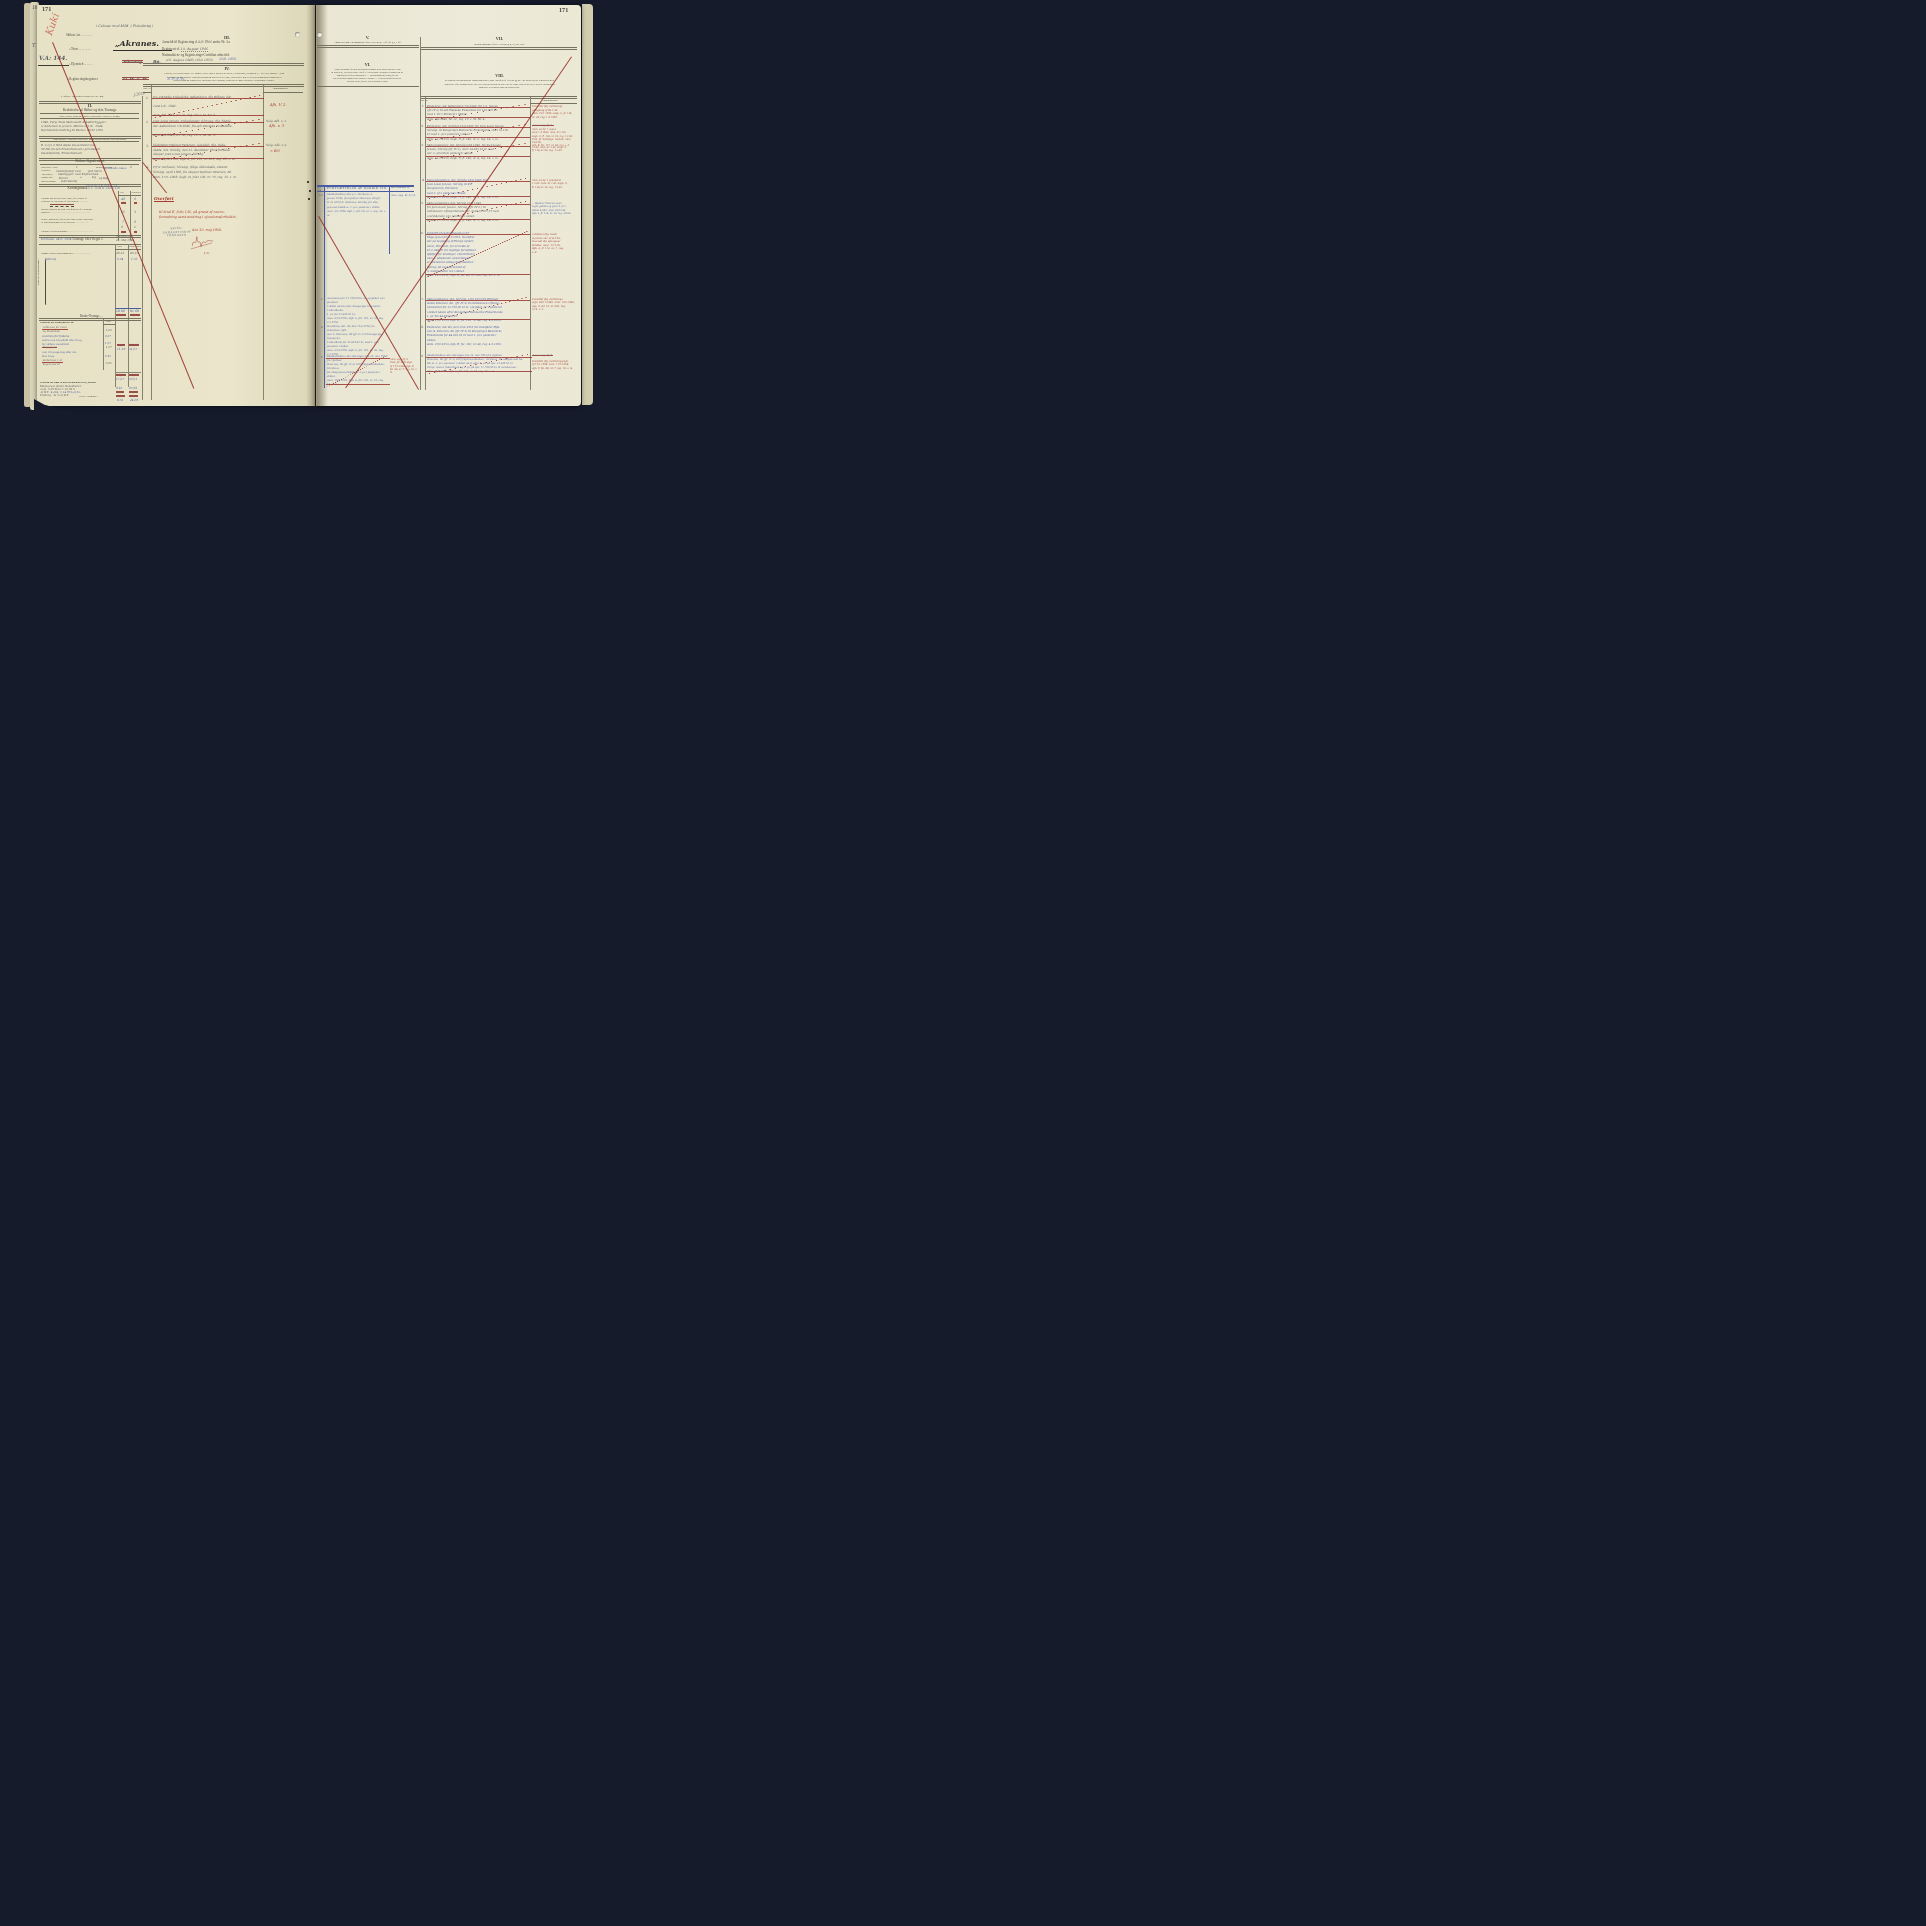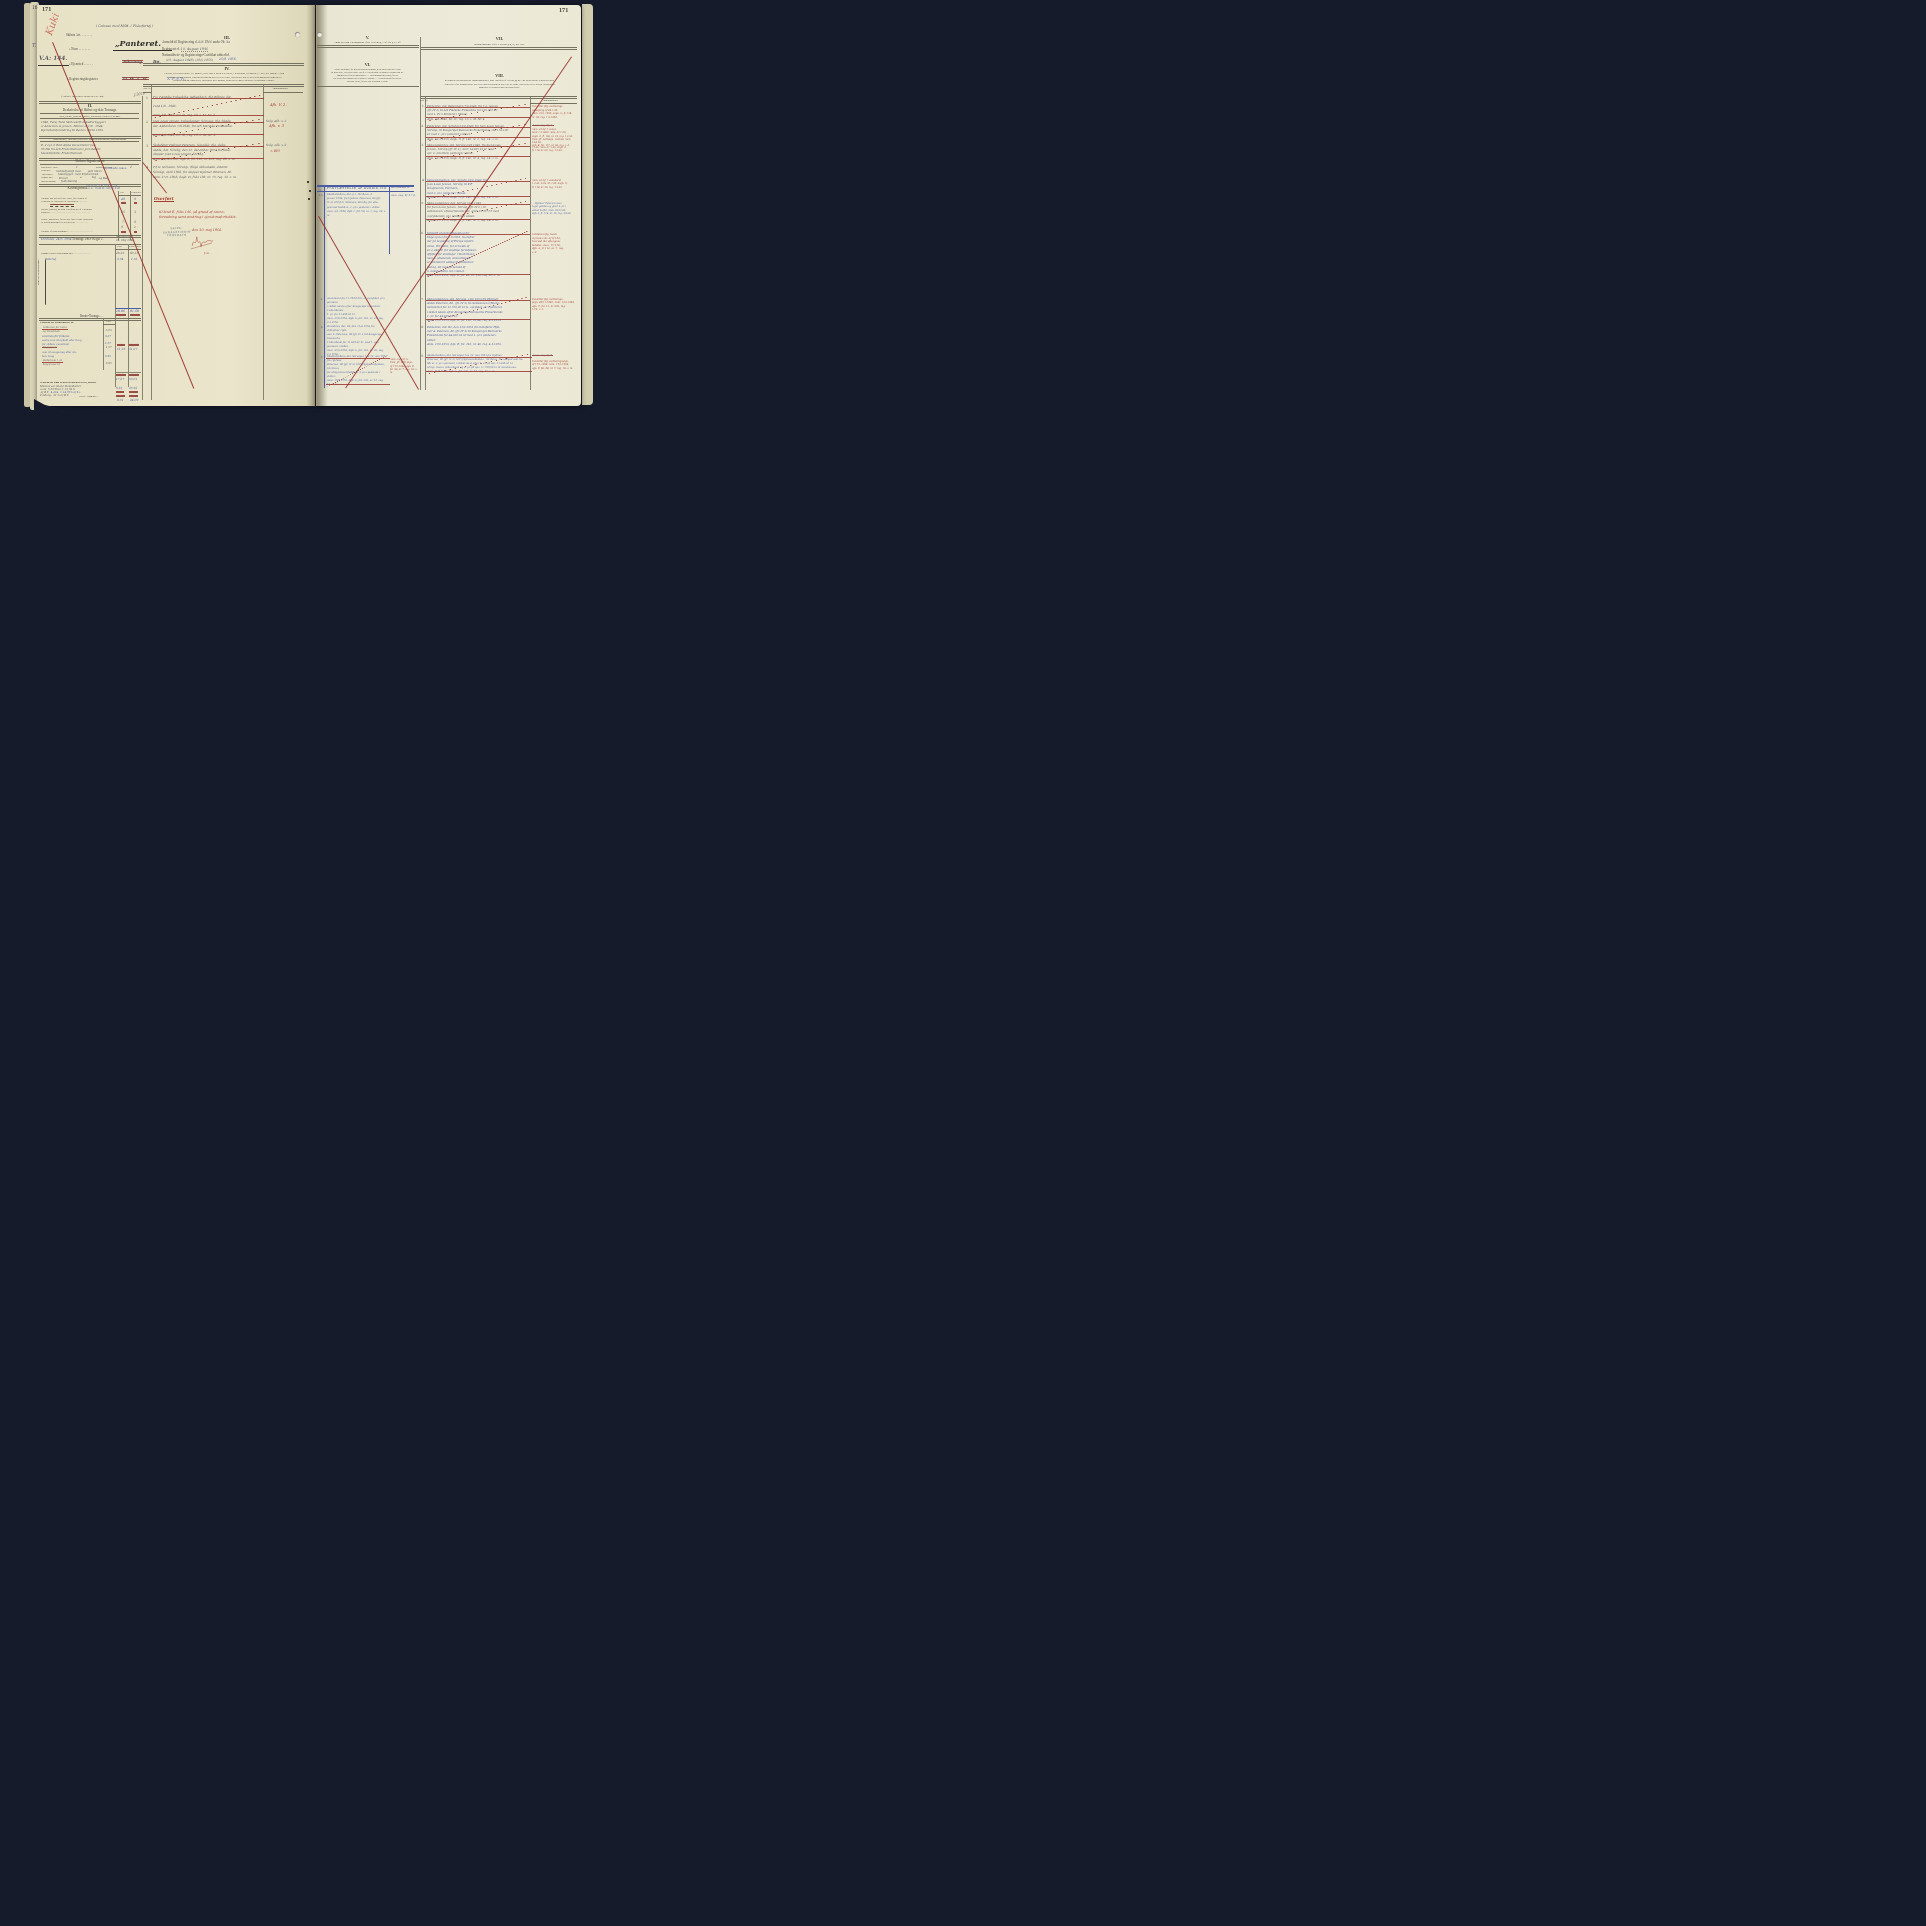--- a/index.html
+++ b/index.html
@@ -72,21 +72,21 @@
   <div class="abs p" style="left:32px;top:3.9px;font-size:5.4px;">16</div>
   <div class="abs pb" style="left:42px;top:5.4px;font-size:6.2px;">171</div>
   <div class="abs h" style="left:43px;top:33px;font-size:10px;color:rgba(199,92,80,.8);transform:rotate(-70deg);transform-origin:left top;">Kuki</div>
   <div class="abs h" style="left:32px;top:42px;font-size:5px;">T.</div>
   <div class="abs h" style="left:39px;top:55px;font-size:5.8px;font-weight:bold;">V.A: 144.</div>
   <div class="abs" style="left:38px;top:65px;width:31px;height:1.2px;background:#3c3b35;"></div>
 
   <div class="abs p" style="left:66px;top:33px;font-size:3.1px;">Skibets Art  . . . . . . . .</div>
   <div class="abs h" style="left:96px;top:24px;font-size:3.3px;width:96px;">i Galease med M/M. ( Fiskefartøj )</div>
   <div class="abs p" style="left:69px;top:47px;font-size:3.1px;">»    Navn . . . . . . . .</div>
-  <div class="abs h" style="left:115px;top:38px;font-size:8px;font-weight:bold;color:#2f2e29;">„Panteret.</div>
+  <div class="abs h" style="left:115px;top:38px;font-size:8px;font-weight:bold;color:#2f2e29;">„Akranes.</div>
   <div class="abs" style="left:113px;top:50px;width:59px;height:1.3px;background:#2f2e29;"></div>
   <div class="abs p" style="left:69px;top:62px;font-size:3.1px;">»    Hjemsted  . . . . . .</div>
   <div class="abs h st2" style="left:122px;top:59px;font-size:4.2px;font-weight:bold;padding:0 1.2px;">Sörvaag</div>
   <div class="abs h" style="left:153px;top:59px;font-size:4.2px;font-weight:bold;">Bø.</div>
   <div class="abs p" style="left:67px;top:77px;font-size:3.1px;">»    Registreringsbogstaver</div>
   <div class="abs h st2" style="left:122px;top:76px;font-size:4.2px;font-weight:bold;padding:0 1.2px;">O. W. Z. W.</div>
   <div class="abs hb" style="left:167px;top:76px;font-size:4.2px;font-style:normal;letter-spacing:0.4px;color:#7a86c8;">X.P.P.W.</div>
   <div class="abs p" style="left:61px;top:94px;font-size:2.9px;">(Anført i Bureauets Bind 52 Fol. 48).</div>
   <div class="abs h" style="left:134px;top:92px;font-size:3.5px;transform:rotate(-8deg);">J.2020</div>
 

